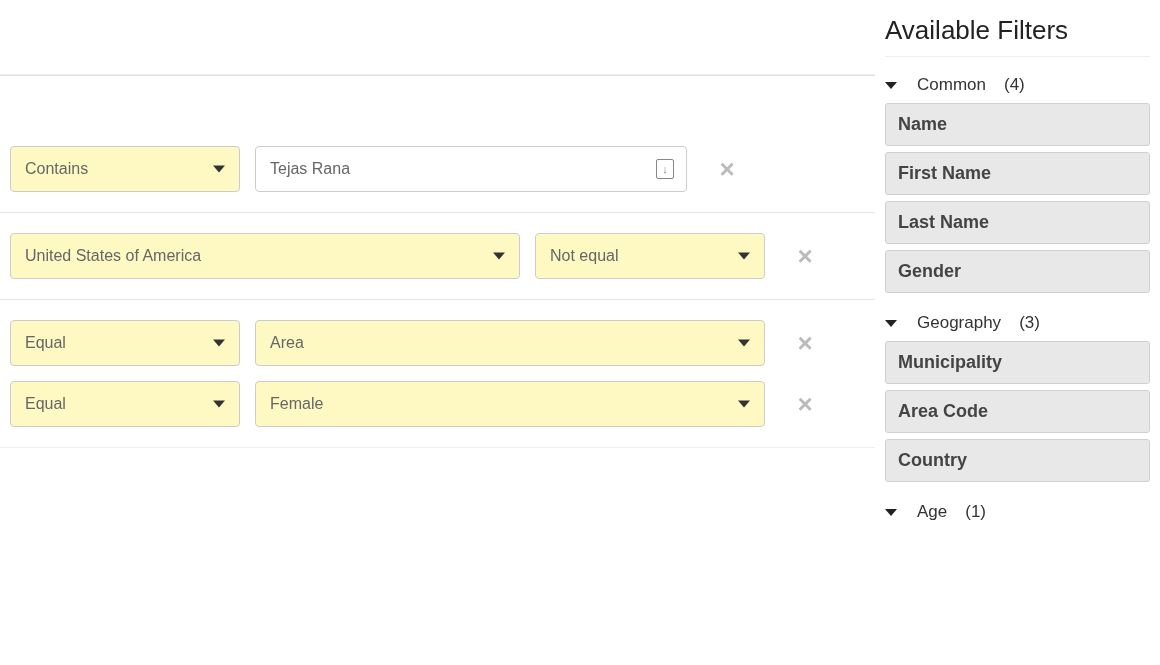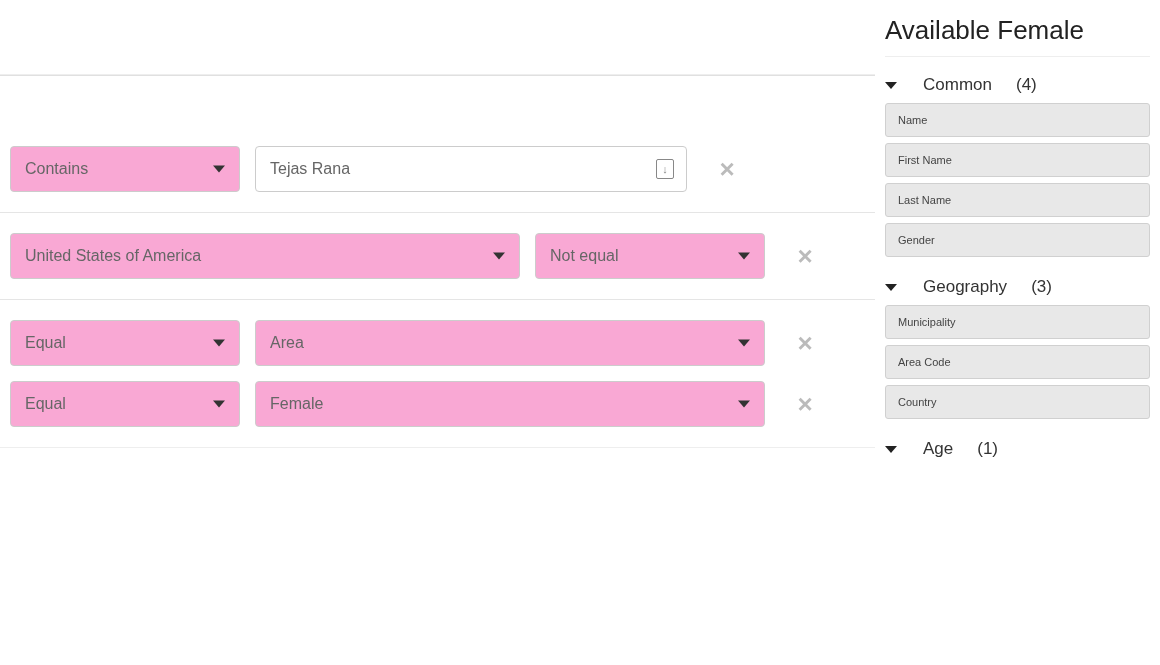--- a/index.html
+++ b/index.html
@@ -39,21 +39,21 @@
       gap: 15px;
       margin-bottom: 15px;
     }
     .filter-row:last-child {
       margin-bottom: 0;
     }
     .select-control {
       position: relative;
       border: 1px solid #ccc;
       border-radius: 4px;
-      background: #f9a8d4;
+      background: #fef9c3;
       height: 46px;
       display: flex;
       align-items: center;
       padding: 0 14px;
       color: #666;
       cursor: pointer;
     }
     .operator-select {
       width: 230px;
     }
@@ -121,21 +121,21 @@
       margin-bottom: 18px;
       padding-bottom: 10px;
       border-bottom: 1px solid #eee;
     }
     .filter-group {
       margin-bottom: 20px;
     }
     .group-header {
       display: flex;
       align-items: center;
-      gap: 24px;
+      gap: 18px;
       font-size: 17px;
       color: #333;
       margin-bottom: 8px;
       cursor: pointer;
     }
     .chevron-down-icon {
       width: 0;
       height: 0;
       border-left: 6px solid transparent;
       border-right: 6px solid transparent;
@@ -149,22 +149,22 @@
       border-bottom: 6px solid transparent;
       border-left: 8px solid #222;
       margin-right: 2px;
     }
     .filter-item {
       background: #e8e8e8;
       border: 1px solid #d0d0d0;
       border-radius: 3px;
       padding: 10px 12px;
       margin-bottom: 6px;
-      font-size: 11px;
-      font-weight: normal;
+      font-size: 18px;
+      font-weight: bold;
       color: #444;
       cursor: pointer;
     }
     .spacer-top {
       height: 55px;
       border-bottom: 1px solid #eee;
     }
   </style>
 </head>
 <body>
@@ -223,21 +223,21 @@
           <span class="caret-down"></span>
         </div>
         <div class="remove-btn">×</div>
       </div>
     </div>
 
   </div>
 </div>
 
 <div class="sidebar">
-  <div class="sidebar-title">Available Female</div>
+  <div class="sidebar-title">Available Filters</div>
 
   <div class="filter-group">
     <div class="group-header">
       <span class="chevron-down-icon"></span>
       <span>Common</span>
         <span>(4)</span>
     </div>
     <div class="filter-item">Name</div>
     <div class="filter-item">First Name</div>
     <div class="filter-item">Last Name</div>

